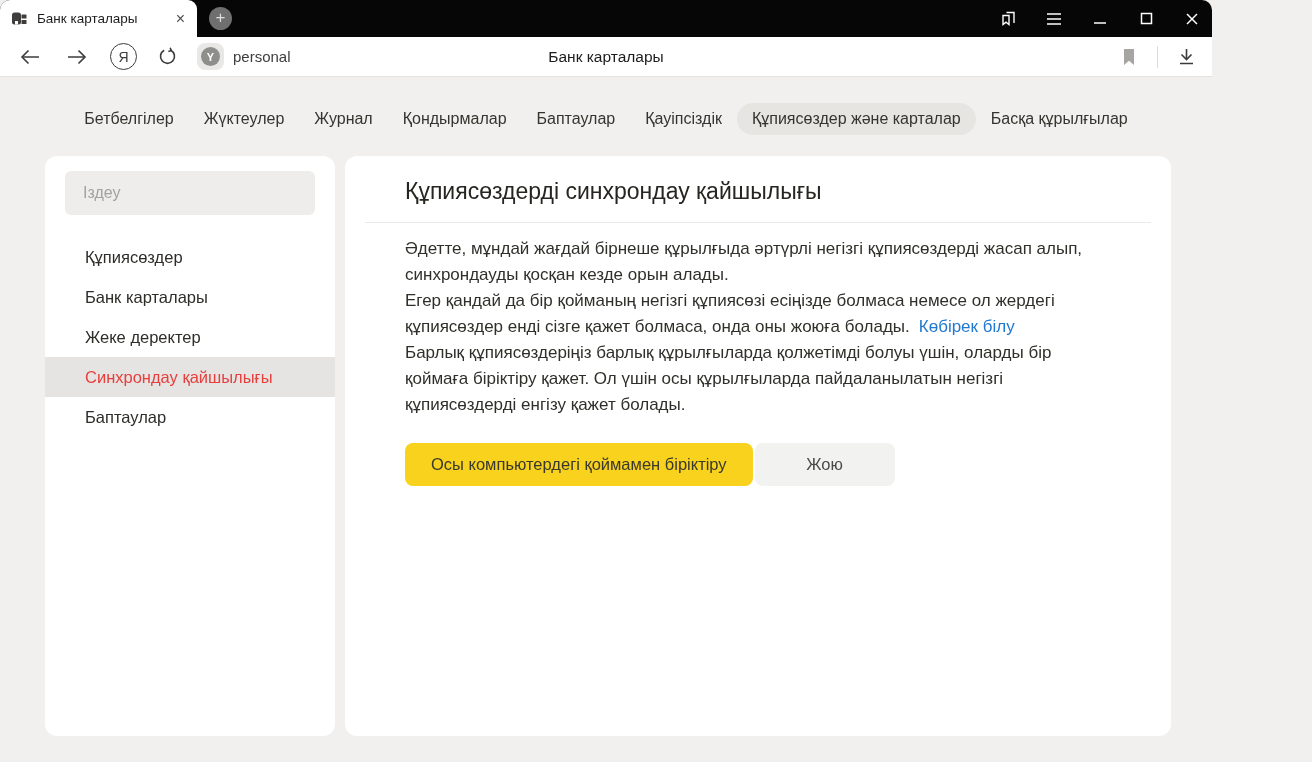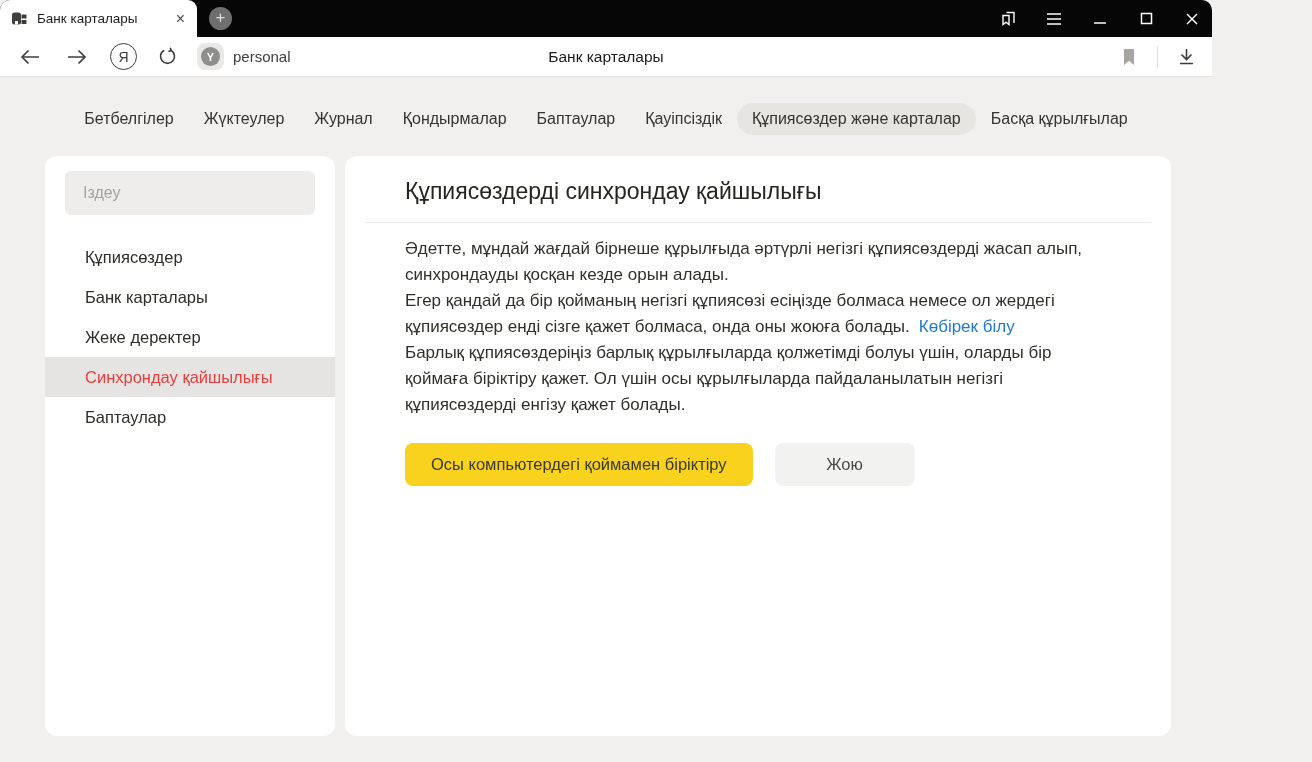--- a/index.html
+++ b/index.html
@@ -73,21 +73,21 @@
   .side-item.active { background: #e5e4e2; color: #e5403e; }
 
   
   .content-panel { flex: 1; background: #fff; border-radius: 12px; padding: 0 60px; overflow: hidden; }
   .content-heading { margin-top: 22px; font-size: 23px; font-weight: 400; color: #26251f; }
   .content-divider { height: 1px; background: #ebeae8; margin: 17px -40px 0 -40px; }
   .alert-title { margin-top: 36px; font-size: 17.5px; font-weight: bold; line-height: 27px; color: #2a2a24; max-width: 822px; }
   .body-text { margin-top: 13px; font-size: 17px; line-height: 26px; color: #30302b; max-width: 832px; }
   .body-text p { margin: 0; }
   .learn-more { color: #2179d2; text-decoration: none; margin-left: 9px; cursor: pointer; }
-  .btn-row { margin-top: 25px; display: flex; gap: 22px; }
+  .btn-row { margin-top: 25px; display: flex; gap: 2px; }
   .btn { height: 43px; border: none; border-radius: 8px; font-size: 16.5px; font-family: inherit; display: flex; align-items: center; justify-content: center; cursor: pointer; }
   .btn-primary { background: #f8d21c; color: #3a392e; padding: 0 26px; }
   .btn-secondary { background: #f2f2f1; color: #4b4a46; width: 140px; }
 </style>
 </head>
 <body>
 
 <div class="window">
 
   <div class="tabbar">

